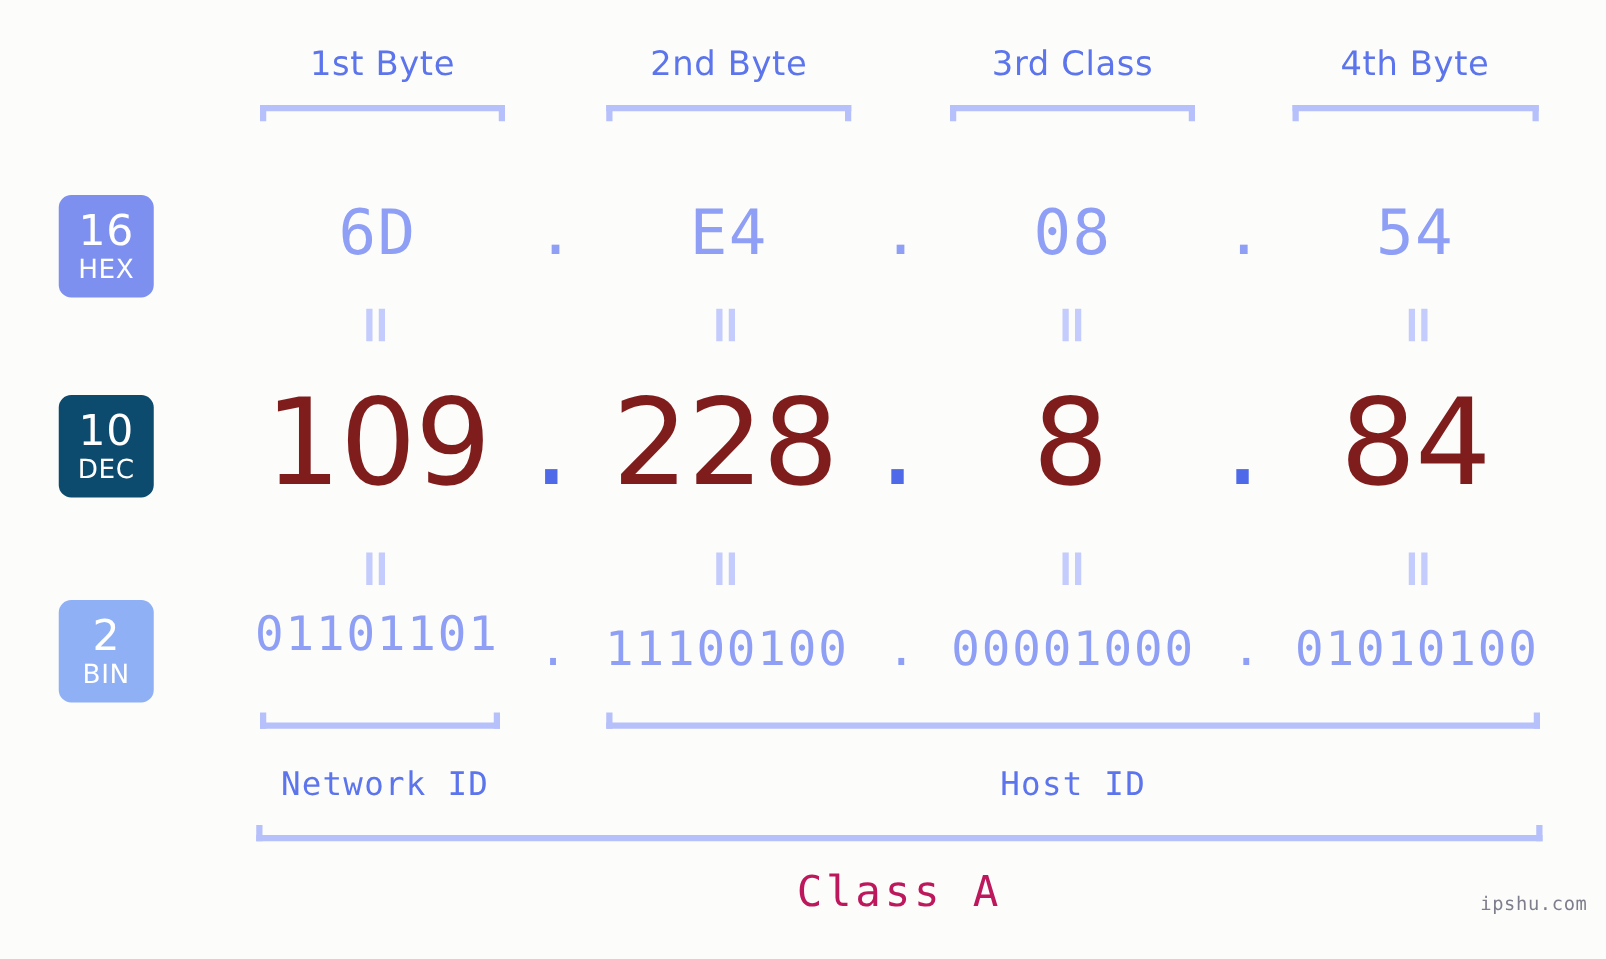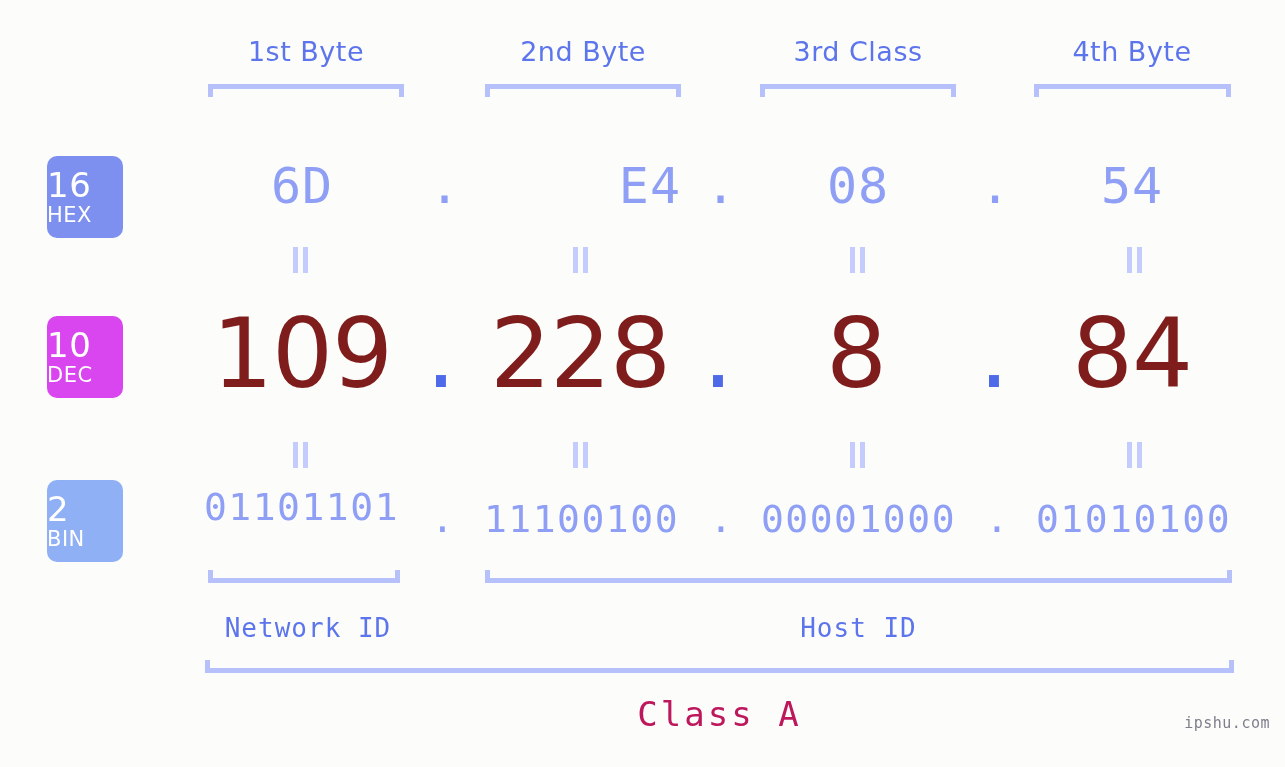--- a/index.html
+++ b/index.html
@@ -56,21 +56,21 @@
 
   
   .badge {
     position: absolute;
     width: 76px;
     height: 82px;
     border-radius: 10px;
     color: #ffffff;
     display: flex;
     flex-direction: column;
-    align-items: flex-start;
+    align-items: center;
     justify-content: center;
     line-height: 1;
   }
   .badge-num {
     font-size: 34px;
     font-weight: 400;
     letter-spacing: 0.5px;
   }
   .badge-name {
     font-size: 21px;
@@ -163,33 +163,33 @@
   <div class="bracket-down" style="left:208px; top:84px; width:196px;"></div>
   <div class="bracket-down" style="left:485px; top:84px; width:196px;"></div>
   <div class="bracket-down" style="left:760px; top:84px; width:196px;"></div>
   <div class="bracket-down" style="left:1034px; top:84px; width:197px;"></div>
 
   <div class="badge" style="left:47px; top:156px; background:#7d90f0;">
     <div class="badge-num">16</div>
     <div class="badge-name">HEX</div>
   </div>
 
-  <div class="badge" style="left:47px; top:316px; background:#d946ef;">
+  <div class="badge" style="left:47px; top:316px; background:#0c4a6e;">
     <div class="badge-num">10</div>
     <div class="badge-name">DEC</div>
   </div>
 
   <div class="badge" style="left:47px; top:480px; background:#8fb0f4;">
     <div class="badge-num">2</div>
     <div class="badge-name">BIN</div>
   </div>
 
   <div class="cell hex-val" style="left:204px; top:157px; width:196px;">6D</div>
   <div class="cell hex-dot" style="left:404px; top:157px; width:81px;">.</div>
-  <div class="cell hex-val" style="left:485px; top:157px; width:196px;text-align:right;">E4</div>
+  <div class="cell hex-val" style="left:485px; top:157px; width:196px;">E4</div>
   <div class="cell hex-dot" style="left:681px; top:157px; width:79px;">.</div>
   <div class="cell hex-val" style="left:760px; top:157px; width:196px;">08</div>
   <div class="cell hex-dot" style="left:956px; top:157px; width:78px;">.</div>
   <div class="cell hex-val" style="left:1034px; top:157px; width:196px;">54</div>
 
   <div class="eq-mark" style="left:292px; top:247px;">
       <span class="a"></span>
       <span class="b"></span>
     </div>
   <div class="eq-mark" style="left:572px; top:247px;">

